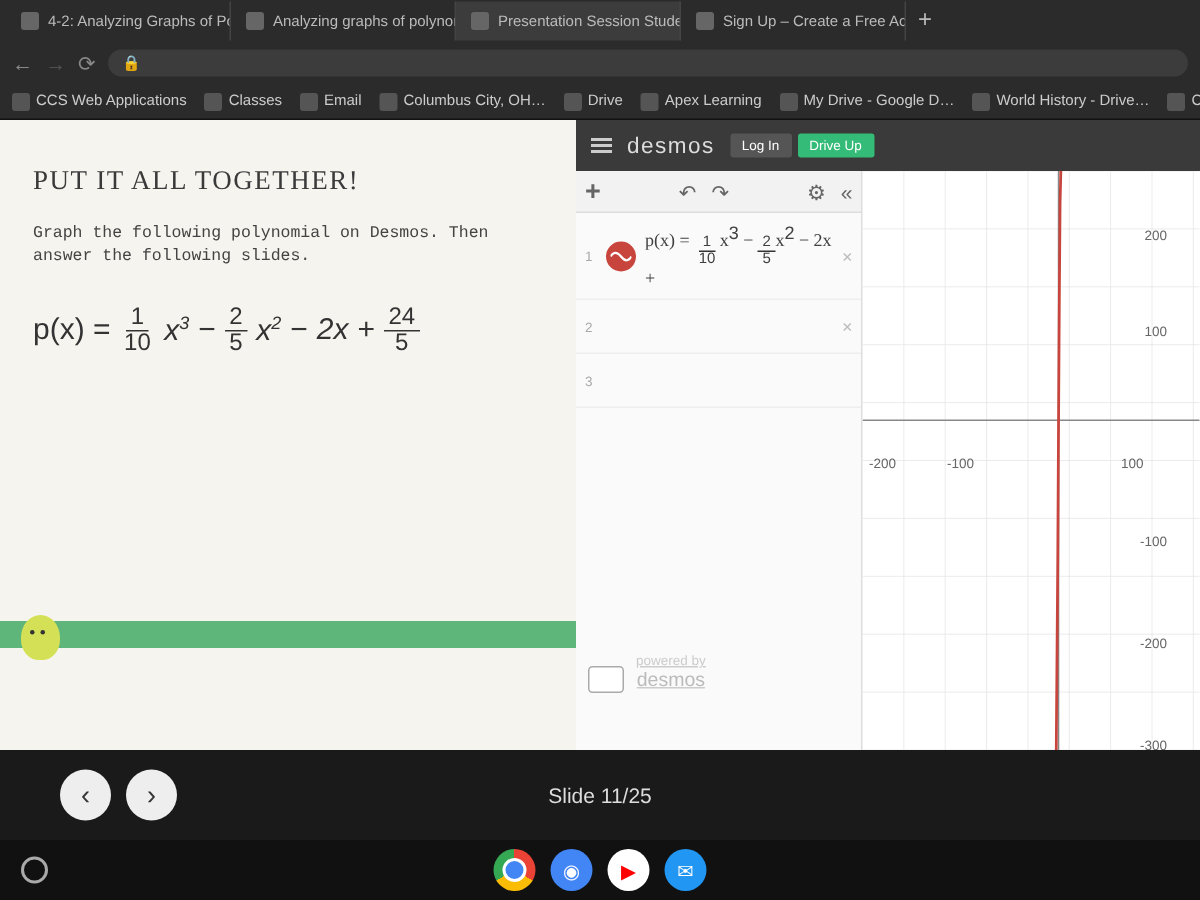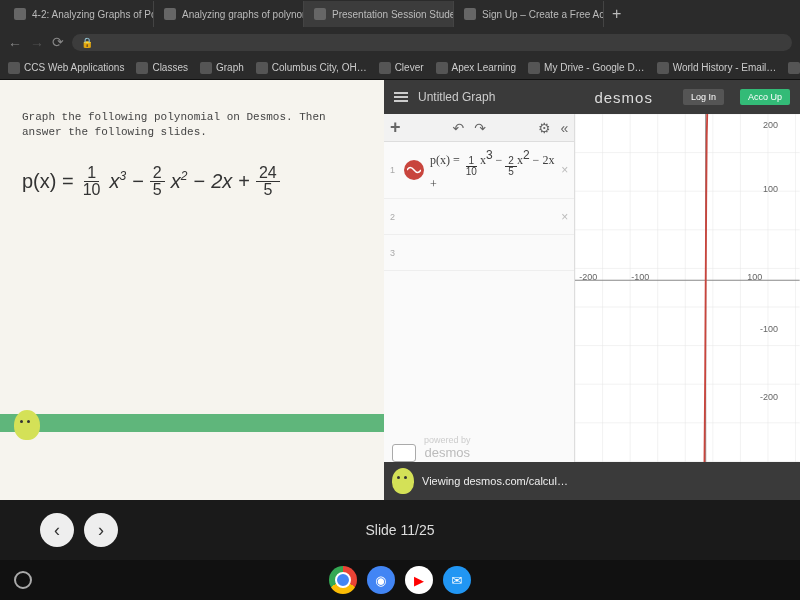--- a/index.html
+++ b/index.html
@@ -40,47 +40,47 @@
   .pear-eyes span { width: 3px; height: 3px; background: #333; border-radius: 50%; }
   .banner { position: absolute; bottom: 68px; left: 0; right: 0; background: #4a6; height: 18px; opacity: 0.85; }
 
   
   .desmos-panel { width: 52%; background: #fff; display: flex; flex-direction: column; position: relative; }
   .desmos-header { display: flex; align-items: center; height: 34px; background: #3a3a3a; color: #ccc; padding: 0 10px; gap: 10px; }
   .hamburger { display: flex; flex-direction: column; gap: 2px; cursor: pointer; }
   .hamburger span { width: 14px; height: 2px; background: #ccc; }
   .desmos-title { font-size: 12px; color: #ccc; flex: 1; }
   .desmos-logo { font-size: 15px; color: #ddd; font-family: Verdana, sans-serif; letter-spacing: 1px; }
-  .desmos-btns { display: flex; gap: 16px; margin-left: 20px; }
+  .desmos-btns { display: flex; gap: 4px; }
   .desmos-btn { background: #3b7; font-size: 9px; color: #fff; padding: 3px 8px; border-radius: 2px; cursor: pointer; }
   .desmos-btn.login { background: #555; }
 
   .desmos-body { flex: 1; display: flex; }
   .expr-list { width: 46%; border-right: 1px solid #ddd; background: #fafafa; }
   .expr-toolbar { display: flex; align-items: center; height: 28px; border-bottom: 1px solid #ddd; padding: 0 6px; background: #f2f2f2; gap: 10px; }
   .expr-tool { font-size: 14px; color: #666; cursor: pointer; }
   .expr-tool.plus { font-size: 18px; font-weight: bold; }
   .expr-spacer { flex: 1; }
 
   .expr-row { display: flex; align-items: center; border-bottom: 1px solid #eee; padding: 6px; min-height: 36px; }
   .expr-idx { width: 14px; font-size: 9px; color: #aaa; }
   .expr-swatch { width: 20px; height: 20px; border-radius: 50%; background: #c8453d; margin-right: 6px; display: flex; align-items: center; justify-content: center; }
   .expr-swatch svg { stroke: #fff; }
   .expr-content { flex: 1; font-family: 'Times New Roman', serif; font-size: 12px; color: #404040; }
   .expr-close { color: #bbb; font-size: 12px; cursor: pointer; }
 
   .graph-area { flex: 1; position: relative; background: #fff; }
   .grid-svg { position: absolute; inset: 0; width: 100%; height: 100%; }
-  .axis-label { position: absolute; font-size: 9px; color: #666; }
+  .axis-label { position: absolute; font-size: 9px; color: #666; margin-top: 32px; }
 
   .viewing-bar { position: absolute; bottom: 0; left: 0; right: 0; background: #3a3a3a; display: flex; align-items: center; padding: 6px 8px; gap: 8px; }
   .viewing-pear { width: 22px; height: 26px; background: #d4e157; border-radius: 50% 50% 45% 45%; position: relative; }
   .viewing-pear .pear-eyes { top: 8px; left: 5px; }
   .viewing-text { font-size: 11px; color: #eee; }
-  .powered-by { position: absolute; bottom: 40px; left: 40px; font-size: 9px; color: #ccc; text-align: center; }
+  .powered-by { position: absolute; bottom: 40px; left: 40px; font-size: 9px; color: #ccc; text-align: center; text-decoration: underline; }
   .powered-by .d { font-size: 13px; color: #bbb; }
   .speech-icon { position: absolute; bottom: 38px; left: 8px; width: 24px; height: 18px; background: #fff; border: 1px solid #aaa; border-radius: 3px; }
 
   
   .slide-nav { height: 60px; background: #1a1a1a; display: flex; align-items: center; padding: 0 40px; position: relative; }
   .nav-circle { width: 34px; height: 34px; background: #eee; border-radius: 50%; display: flex; align-items: center; justify-content: center; font-size: 18px; color: #333; cursor: pointer; margin-right: 10px; }
   .slide-counter { position: absolute; left: 50%; transform: translateX(-50%); color: #ddd; font-size: 14px; }
 
   
   .os-shelf { height: 40px; background: #111; display: flex; align-items: center; justify-content: center; gap: 10px; position: relative; }
@@ -133,53 +133,54 @@
     <div class="bookmark">
         <span class="bm-icon"></span>
         <span>CCS Web Applications</span>
       </div>
     <div class="bookmark">
         <span class="bm-icon"></span>
         <span>Classes</span>
       </div>
     <div class="bookmark">
         <span class="bm-icon"></span>
-        <span>Graph</span>
+        <span>Email</span>
       </div>
     <div class="bookmark">
         <span class="bm-icon"></span>
         <span>Columbus City, OH…</span>
       </div>
     <div class="bookmark">
         <span class="bm-icon"></span>
-        <span>Clever</span>
+        <span>Drive</span>
       </div>
     <div class="bookmark">
         <span class="bm-icon"></span>
         <span>Apex Learning</span>
       </div>
     <div class="bookmark">
         <span class="bm-icon"></span>
         <span>My Drive - Google D…</span>
       </div>
     <div class="bookmark">
         <span class="bm-icon"></span>
-        <span>World History - Email…</span>
+        <span>World History - Drive…</span>
       </div>
     <div class="bookmark">
         <span class="bm-icon"></span>
         <span>Conversion Calcula…</span>
       </div>
 
   </div>
 </div>
 
 <div class="content">
 
   <div class="slide-panel">
+    <div class="slide-title">PUT IT ALL TOGETHER!</div>
     <div class="slide-body">Graph the following polynomial on Desmos. Then answer the following slides.</div>
     <div class="formula">
       <span>p(x) =</span>
       <span class="frac">
         <span class="num">1</span>
         <span class="den">10</span>
       </span>
       <span style="font-style:italic">x<span class="sup">3</span></span>
       <span>−</span>
       <span class="frac">
@@ -206,25 +207,24 @@
     </div>
   </div>
 
   <div class="desmos-panel">
     <div class="desmos-header">
       <div class="hamburger">
           <span></span>
           <span></span>
           <span></span>
         </div>
-      <span class="desmos-title">Untitled Graph</span>
       <span class="desmos-logo">desmos</span>
       <div class="desmos-btns">
         <span class="desmos-btn login">Log In</span>
-        <span class="desmos-btn">Acco Up</span>
+        <span class="desmos-btn">Drive Up</span>
       </div>
     </div>
 
     <div class="desmos-body">
       <div class="expr-list">
         <div class="expr-toolbar">
           <span class="expr-tool plus">+</span>
           <span class="expr-spacer"></span>
           <span class="expr-tool">↶</span>
           <span class="expr-tool">↷</span>
@@ -304,29 +304,20 @@
         <span class="axis-label" style="top:70px; right:22px">100</span>
         <span class="axis-label" style="top:210px; right:22px">-100</span>
         <span class="axis-label" style="top:278px; right:22px">-200</span>
         <span class="axis-label" style="top:346px; right:22px">-300</span>
         <span class="axis-label" style="top:158px; left:4px">-200</span>
         <span class="axis-label" style="top:158px; left:56px">-100</span>
         <span class="axis-label" style="top:158px; left:172px">100</span>
       </div>
     </div>
 
-    <div class="viewing-bar">
-      <div class="viewing-pear">
-          <div class="pear-eyes">
-            <span></span>
-            <span></span>
-          </div>
-        </div>
-      <span class="viewing-text">Viewing desmos.com/calcul…</span>
-    </div>
   </div>
 </div>
 
 <div class="slide-nav">
   <div class="nav-circle">‹</div>
   <div class="nav-circle">›</div>
   <div class="slide-counter">Slide 11/25</div>
 </div>
 
 <div class="os-shelf">

